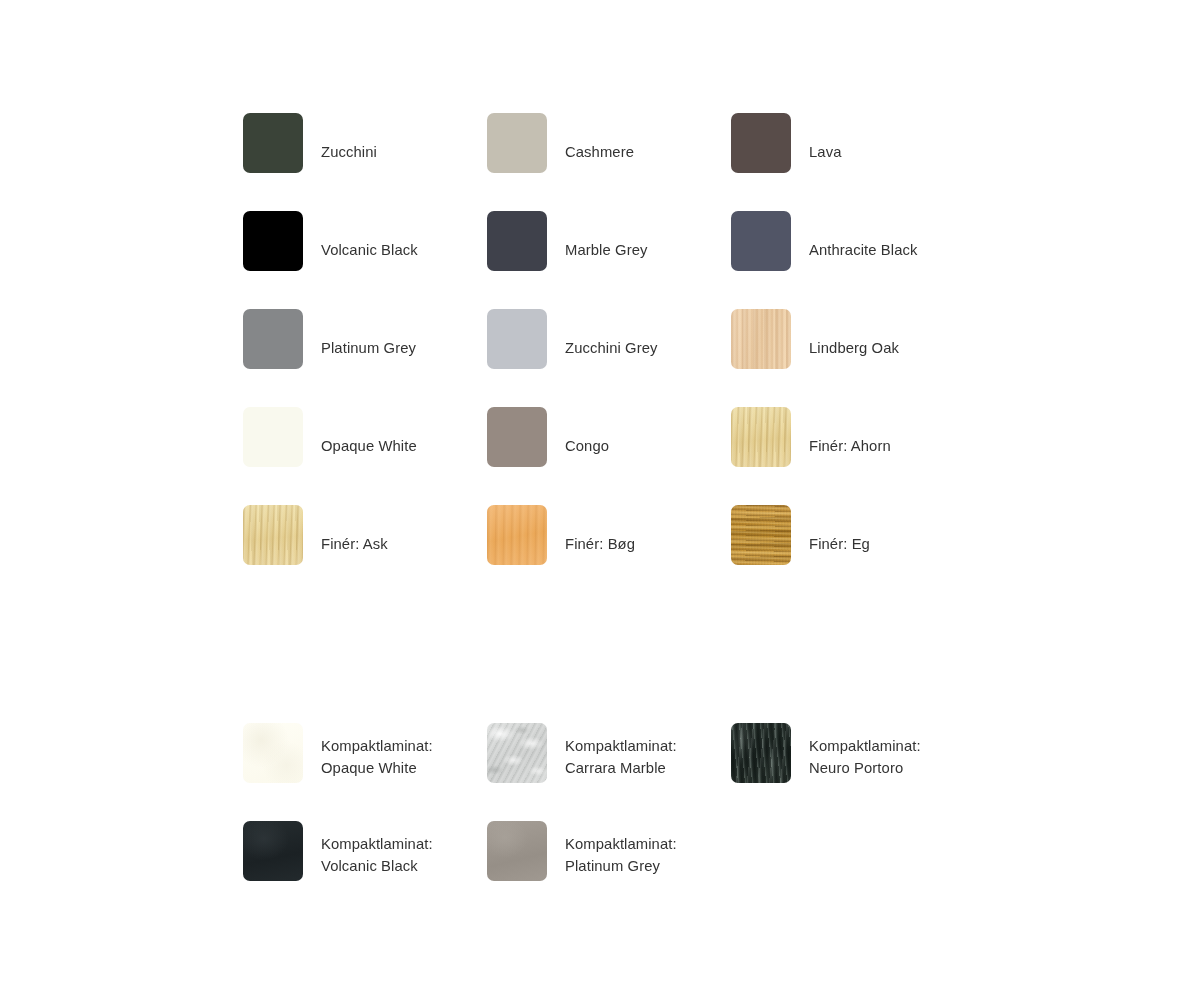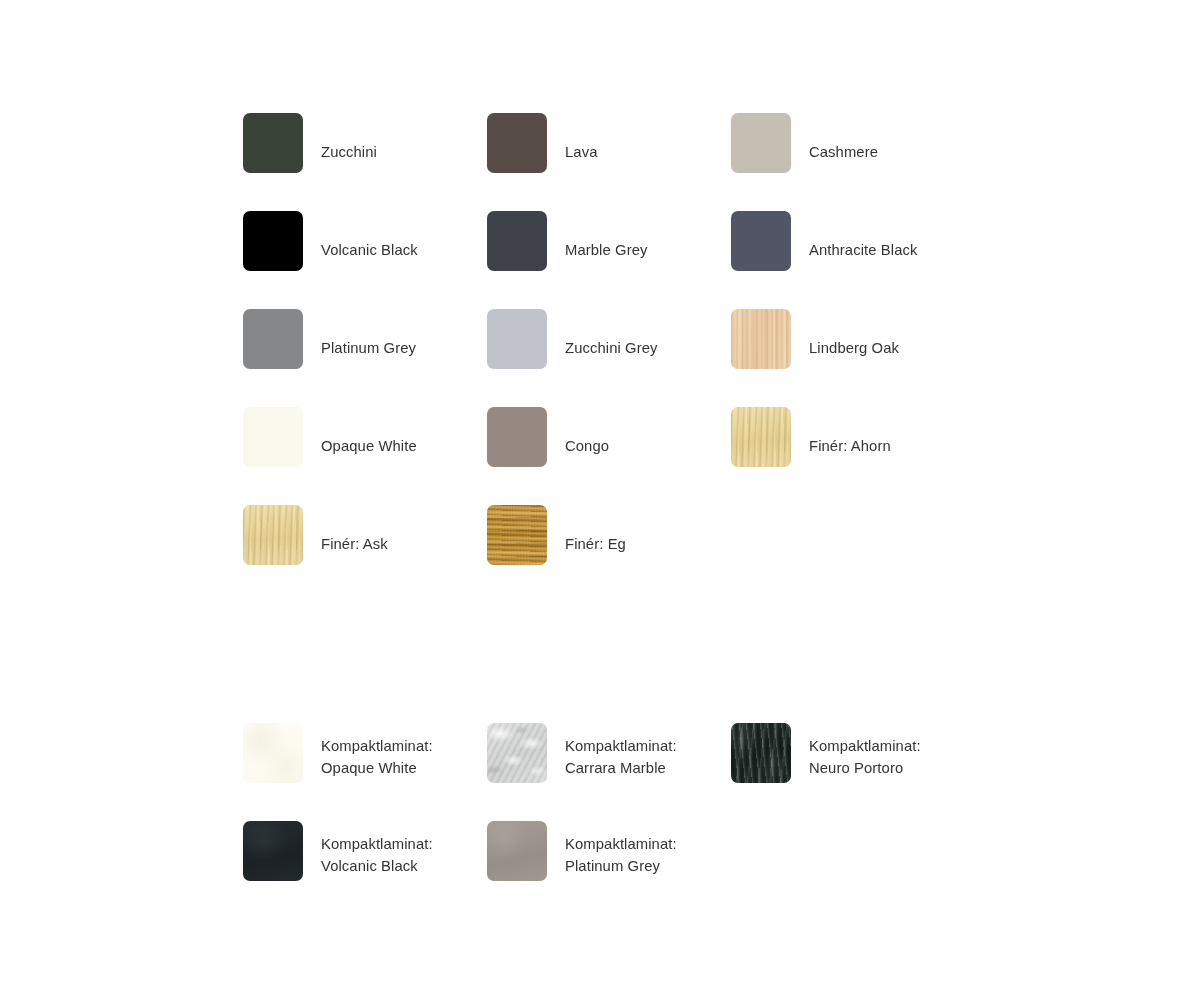--- a/index.html
+++ b/index.html
@@ -207,28 +207,28 @@
 </head>
 <body>
 
 <div id="palette-root">
     <div class="swatch-group">
       <div class="swatch-cell">
         <div class="swatch-chip" style="background-color: rgb(58, 67, 56);"></div>
         <div class="swatch-label">Zucchini</div>
       </div>
       <div class="swatch-cell">
+        <div class="swatch-chip" style="background-color: rgb(196, 191, 178);"></div>
+        <div class="swatch-label">Cashmere</div>
+      </div>
+      <div class="swatch-cell">
         <div class="swatch-chip" style="background-color: rgb(88, 76, 73);"></div>
         <div class="swatch-label">Lava</div>
       </div>
       <div class="swatch-cell">
-        <div class="swatch-chip" style="background-color: rgb(196, 191, 178);"></div>
-        <div class="swatch-label">Cashmere</div>
-      </div>
-      <div class="swatch-cell">
         <div class="swatch-chip" style="background-color: rgb(0, 0, 0);"></div>
         <div class="swatch-label">Volcanic Black</div>
       </div>
       <div class="swatch-cell">
         <div class="swatch-chip" style="background-color: rgb(63, 65, 75);"></div>
         <div class="swatch-label">Marble Grey</div>
       </div>
       <div class="swatch-cell">
         <div class="swatch-chip" style="background-color: rgb(81, 85, 102);"></div>
         <div class="swatch-label">Anthracite Black</div>
@@ -253,20 +253,24 @@
         <div class="swatch-chip" style="background-color: rgb(150, 138, 130);"></div>
         <div class="swatch-label">Congo</div>
       </div>
       <div class="swatch-cell">
         <div class="swatch-chip tex-finer-ask" style="background-color: rgb(236, 215, 155);"></div>
         <div class="swatch-label">Finér: Ahorn</div>
       </div>
       <div class="swatch-cell">
         <div class="swatch-chip tex-finer-ask" style="background-color: rgb(236, 215, 155);"></div>
         <div class="swatch-label">Finér: Ask</div>
+      </div>
+      <div class="swatch-cell">
+        <div class="swatch-chip tex-finer-bog" style="background-color: rgb(238, 174, 99);"></div>
+        <div class="swatch-label">Finér: Bøg</div>
       </div>
       <div class="swatch-cell">
         <div class="swatch-chip tex-finer-eg" style="background-color: rgb(198, 146, 53);"></div>
         <div class="swatch-label">Finér: Eg</div>
       </div>
       <div class="swatch-cell empty">
         <div class="swatch-chip"></div>
         <div class="swatch-label"></div>
       </div>
       <div class="swatch-cell empty">

